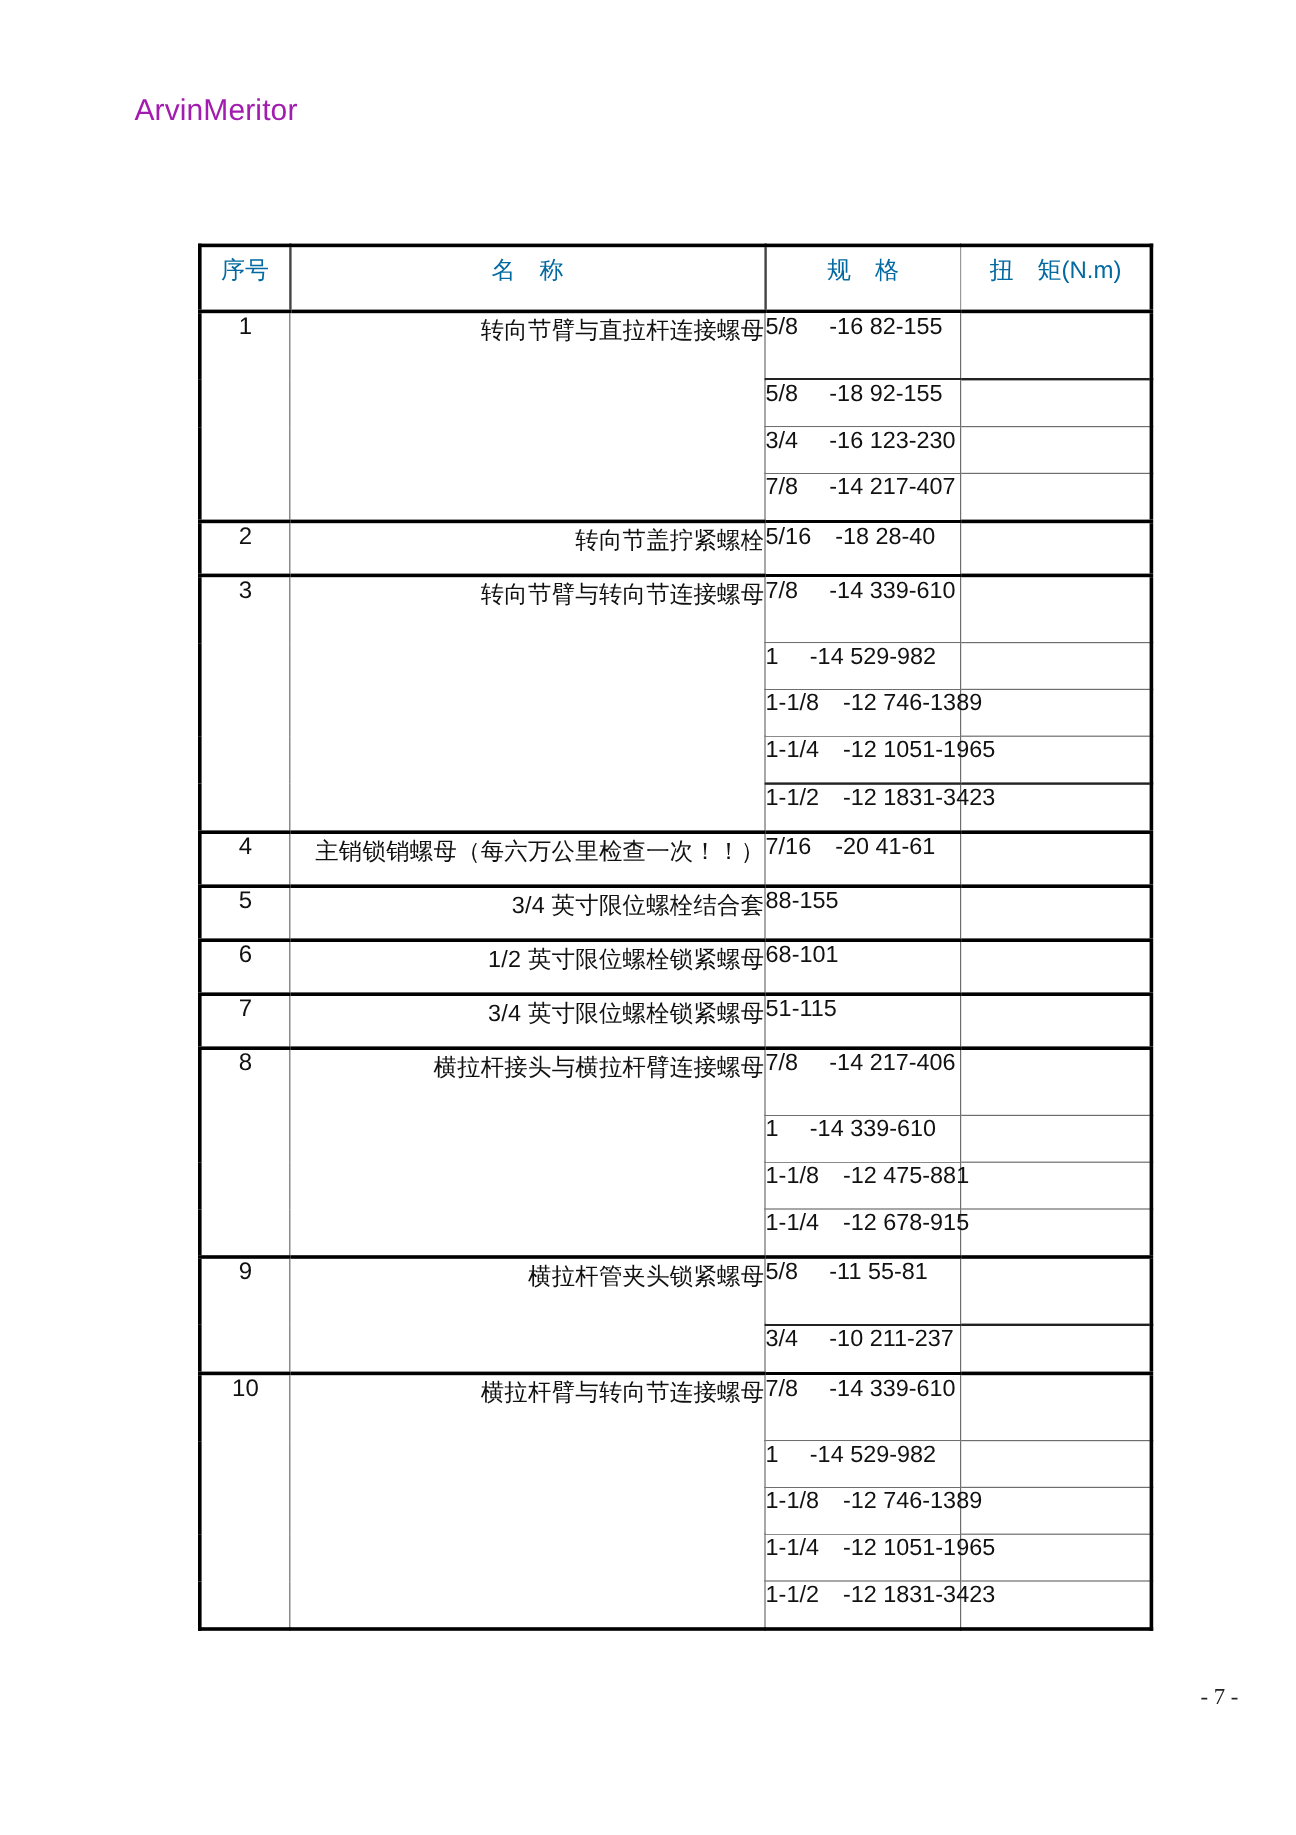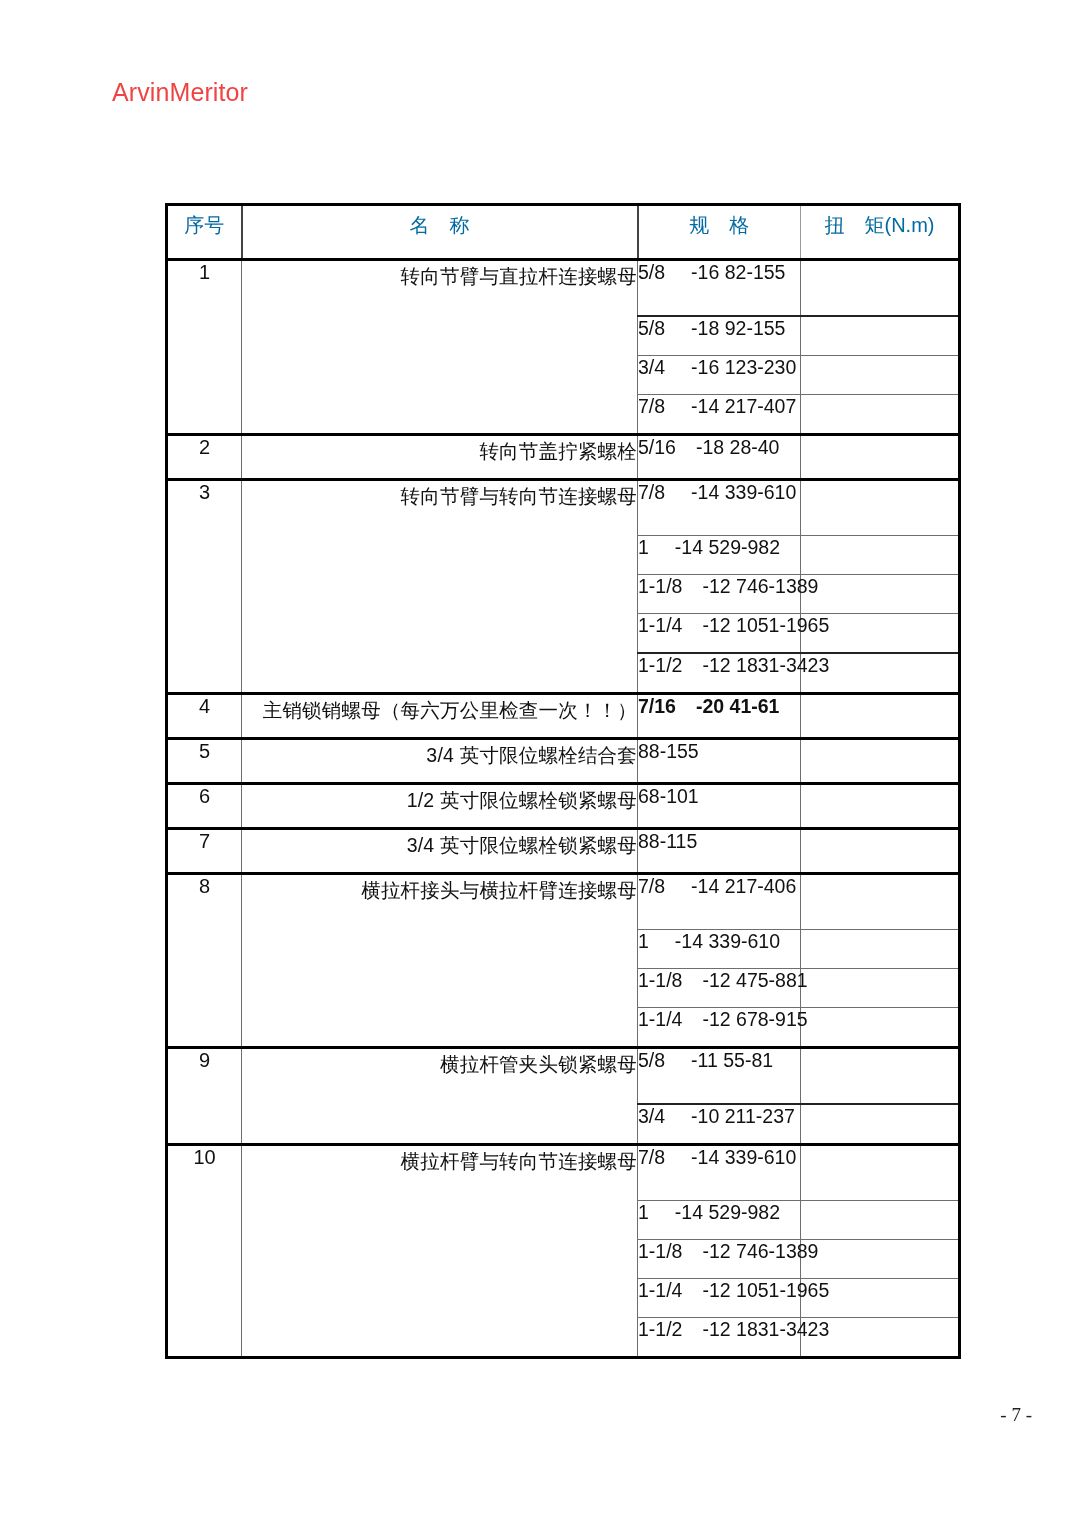--- a/index.html
+++ b/index.html
@@ -24,21 +24,21 @@
   }
 
   
   .brand {
     position: absolute;
     left: 112px;
     top: 78px;
     font-size: 25px;
     font-weight: 400;
     letter-spacing: 0.1px;
-    color: #ef4444;
+    color: #a21caf;
     white-space: nowrap;
   }
 
   
   .table-wrap {
     position: absolute;
     left: 165px;
     top: 203px;
     width: 793px;
   }
@@ -196,39 +196,39 @@
             <td class="spec-cell" style="height: 38px;"><span>1-1/4</span><span class="sp-pad" style="width: 20px;">&nbsp;</span><span>-12 1051-1965</span></td>
             <td class="torq-cell">&nbsp;</td>
           </tr>
           <tr class="sub-heavy">
             <td class="spec-cell" style="height: 38px;"><span>1-1/2</span><span class="sp-pad" style="width: 20px;">&nbsp;</span><span>-12 1831-3423</span></td>
             <td class="torq-cell">&nbsp;</td>
           </tr>
           <tr class="major-top">
             <td class="no-cell" rowspan="1">4</td>
             <td class="name-cell" rowspan="1">主销锁销螺母（每六万公里检查一次！！）</td>
-            <td class="spec-cell" style="height: 42px; font-weight: bold;"><span>7/16</span><span class="sp-pad" style="width: 20px;">&nbsp;</span><span>-20 41-61</span></td>
+            <td class="spec-cell" style="height: 42px;"><span>7/16</span><span class="sp-pad" style="width: 20px;">&nbsp;</span><span>-20 41-61</span></td>
             <td class="torq-cell">&nbsp;</td>
           </tr>
           <tr class="major-top">
             <td class="no-cell" rowspan="1">5</td>
             <td class="name-cell" rowspan="1">3/4 英寸限位螺栓结合套</td>
             <td class="spec-cell" style="height: 42px;"><span>88-155</span></td>
             <td class="torq-cell">&nbsp;</td>
           </tr>
           <tr class="major-top">
             <td class="no-cell" rowspan="1">6</td>
             <td class="name-cell" rowspan="1">1/2 英寸限位螺栓锁紧螺母</td>
             <td class="spec-cell" style="height: 42px;"><span>68-101</span></td>
             <td class="torq-cell">&nbsp;</td>
           </tr>
           <tr class="major-top">
             <td class="no-cell" rowspan="1">7</td>
             <td class="name-cell" rowspan="1">3/4 英寸限位螺栓锁紧螺母</td>
-            <td class="spec-cell" style="height: 42px;"><span>88-115</span></td>
+            <td class="spec-cell" style="height: 42px;"><span>51-115</span></td>
             <td class="torq-cell">&nbsp;</td>
           </tr>
           <tr class="major-top">
             <td class="no-cell" rowspan="4">8</td>
             <td class="name-cell" rowspan="4">横拉杆接头与横拉杆臂连接螺母</td>
             <td class="spec-cell" style="height: 54px;"><span>7/8</span><span class="sp-pad" style="width: 26px;">&nbsp;</span><span>-14 217-406</span></td>
             <td class="torq-cell">&nbsp;</td>
           </tr>
           <tr>
             <td class="spec-cell" style="height: 38px;"><span>1</span><span class="sp-pad" style="width: 26px;">&nbsp;</span><span>-14 339-610</span></td>

